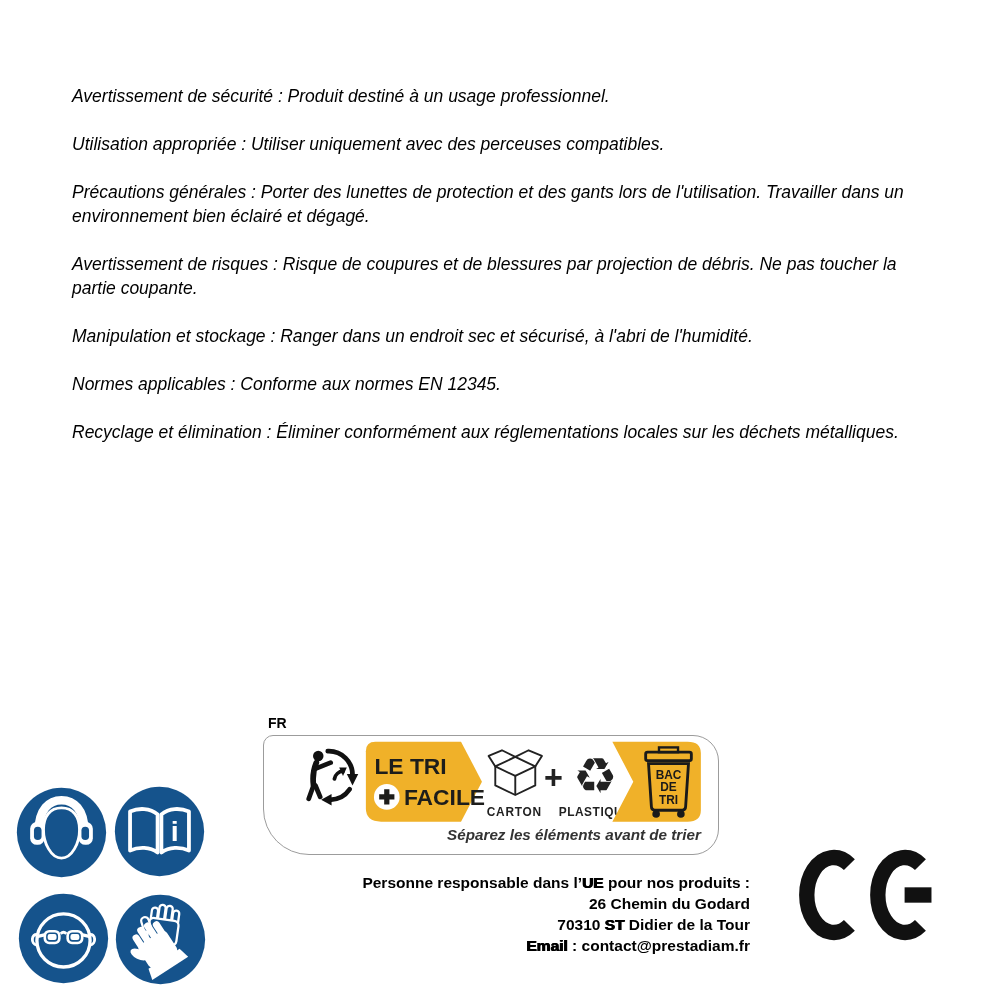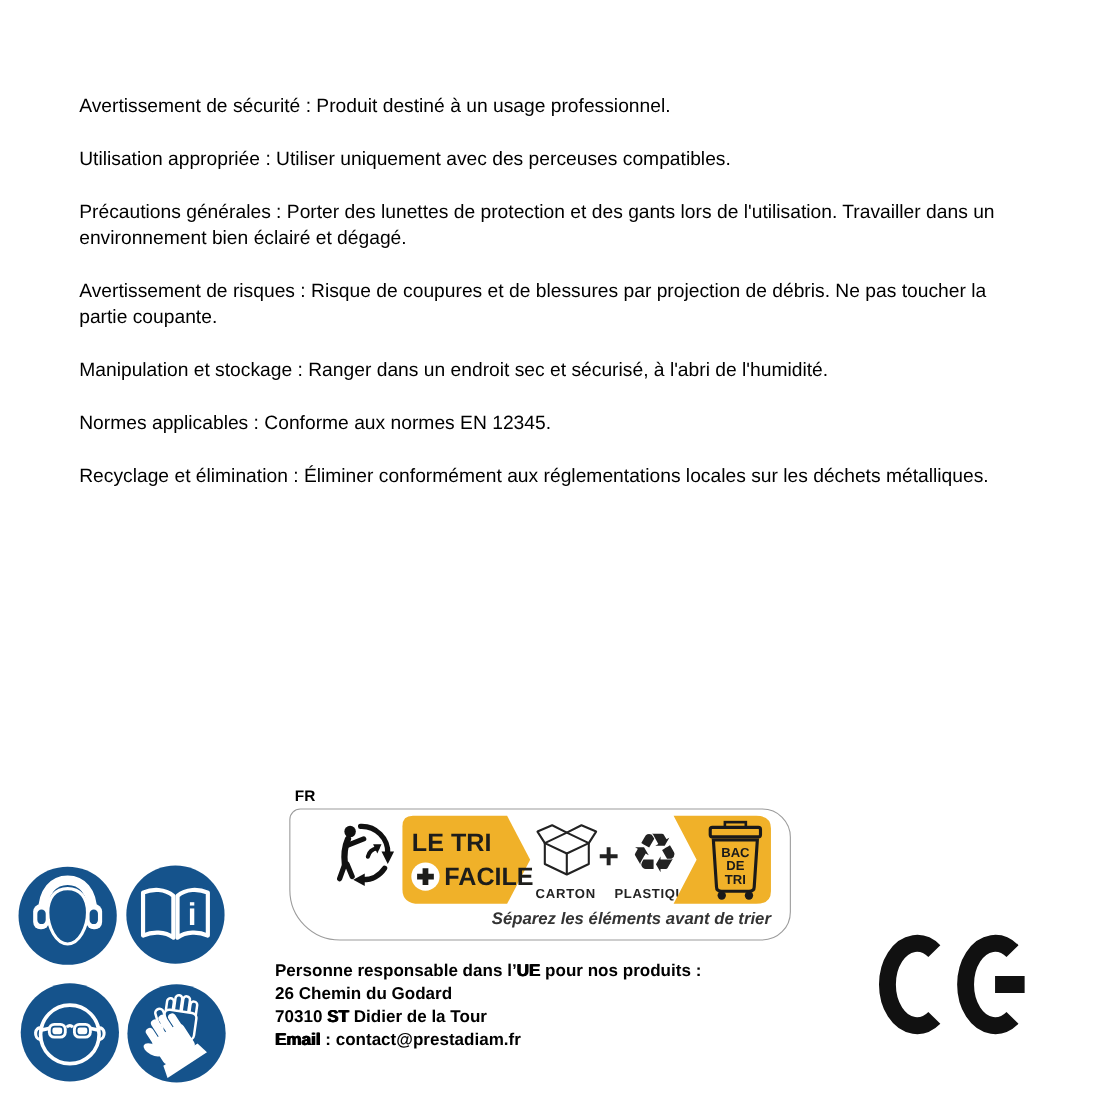--- a/index.html
+++ b/index.html
@@ -9,38 +9,38 @@
   }
   html,body{margin:0;padding:0;background:#fff;}
   body{width:1005px;height:1005px;position:relative;overflow:hidden;
        font-family:"Liberation Sans",sans-serif;color:#000;}
   .page{position:absolute;inset:0;background:#fff;}
 
   .doc-title{position:absolute;top:29px;left:0;width:1005px;text-align:center;
              font-size:15.5px;font-weight:bold;letter-spacing:.2px;}
 
   .body-copy{position:absolute;left:72px;top:84px;width:858px;
-             font-size:17.5px;line-height:24px;}
+             font-size:17.5px;line-height:24px;font-style:italic;}
   .body-copy p{margin:0 0 24px 0;}
 
   .safety-grid{position:absolute;left:14px;top:784px;width:200px;height:210px;}
   .icn{position:absolute;width:95px;height:95px;}
   .icn svg{width:100%;height:100%;display:block;}
   #icn-ear{left:0;top:1px;}
   #icn-book{left:98px;top:0;}
   #icn-eye{left:2px;top:107px;}
   #icn-glove{left:99px;top:108px;}
 
   .fr-code{position:absolute;left:268px;top:715px;font-size:14px;font-weight:bold;text-align:right;}
   .tri-box{position:absolute;left:263px;top:735px;width:456px;height:120px;
            background:#fff;border:1.5px solid #9c9c9c;
            border-radius:10px 26px 26px 46px;box-sizing:border-box;overflow:hidden;padding-left:20px;}
   .tri-box svg{width:100%;height:100%;display:block;}
 
-  .responsible{position:absolute;left:250px;top:872px;width:500px;text-align:left;
+  .responsible{position:absolute;left:250px;top:872px;width:500px;text-align:right;
                font-weight:bold;font-size:15.5px;line-height:21px;}
   .responsible div{white-space:nowrap;}
   .hv{text-shadow:.6px 0 currentColor,-.4px 0 currentColor;}
 
   .ce-mark{position:absolute;left:797px;top:847px;width:148px;height:96px;}
   .ce-mark svg{width:100%;height:100%;display:block;}
 
   text{font-family:"Liberation Sans",sans-serif;}
 </style>
 </head>

